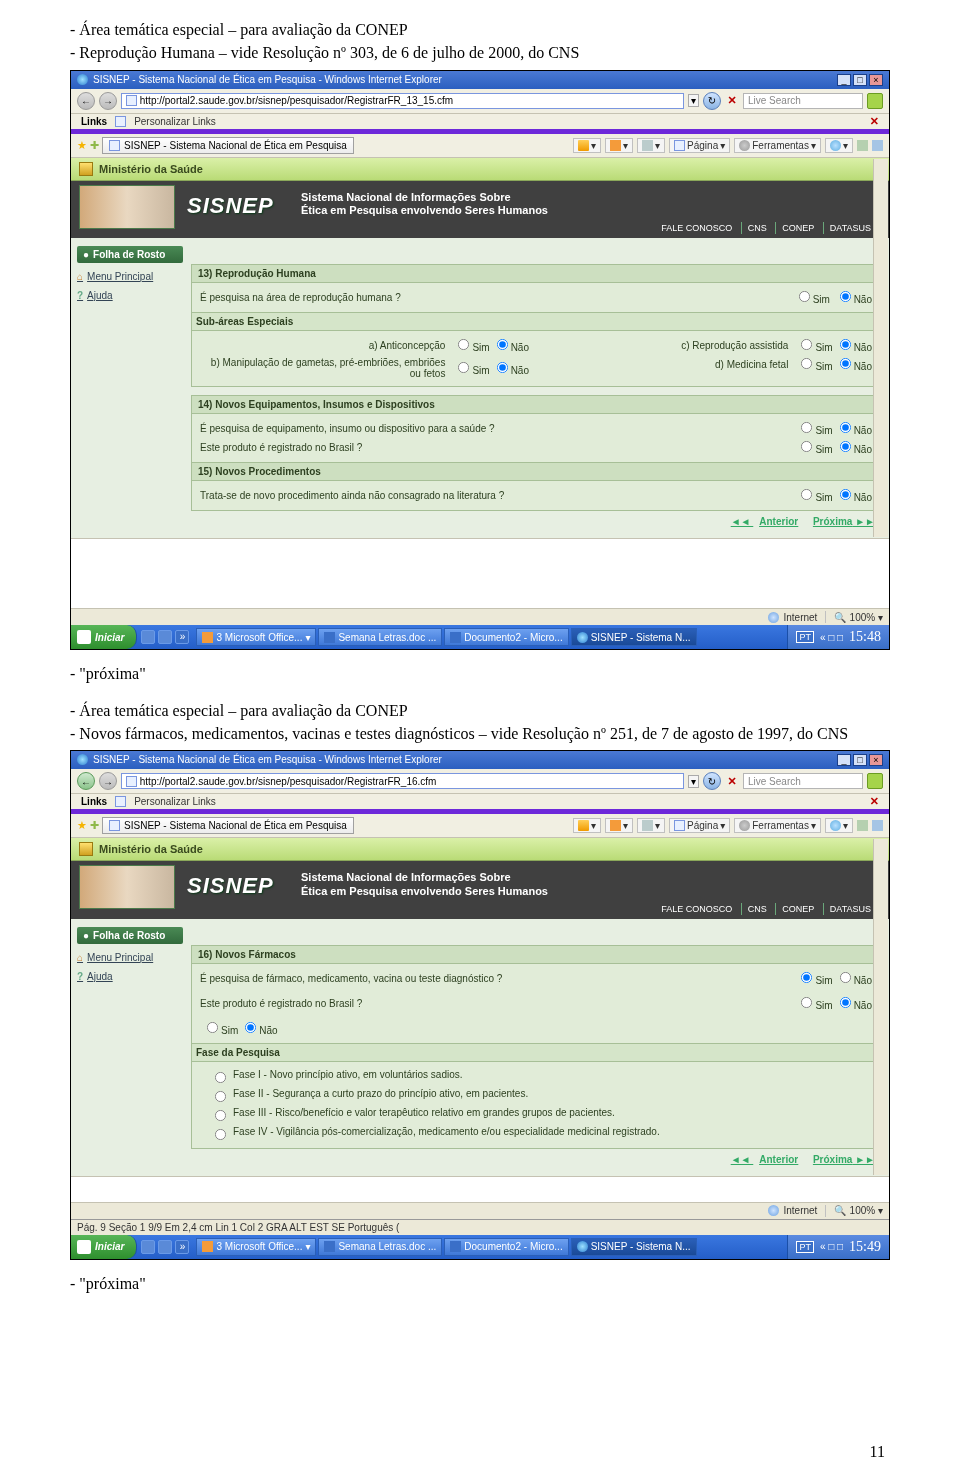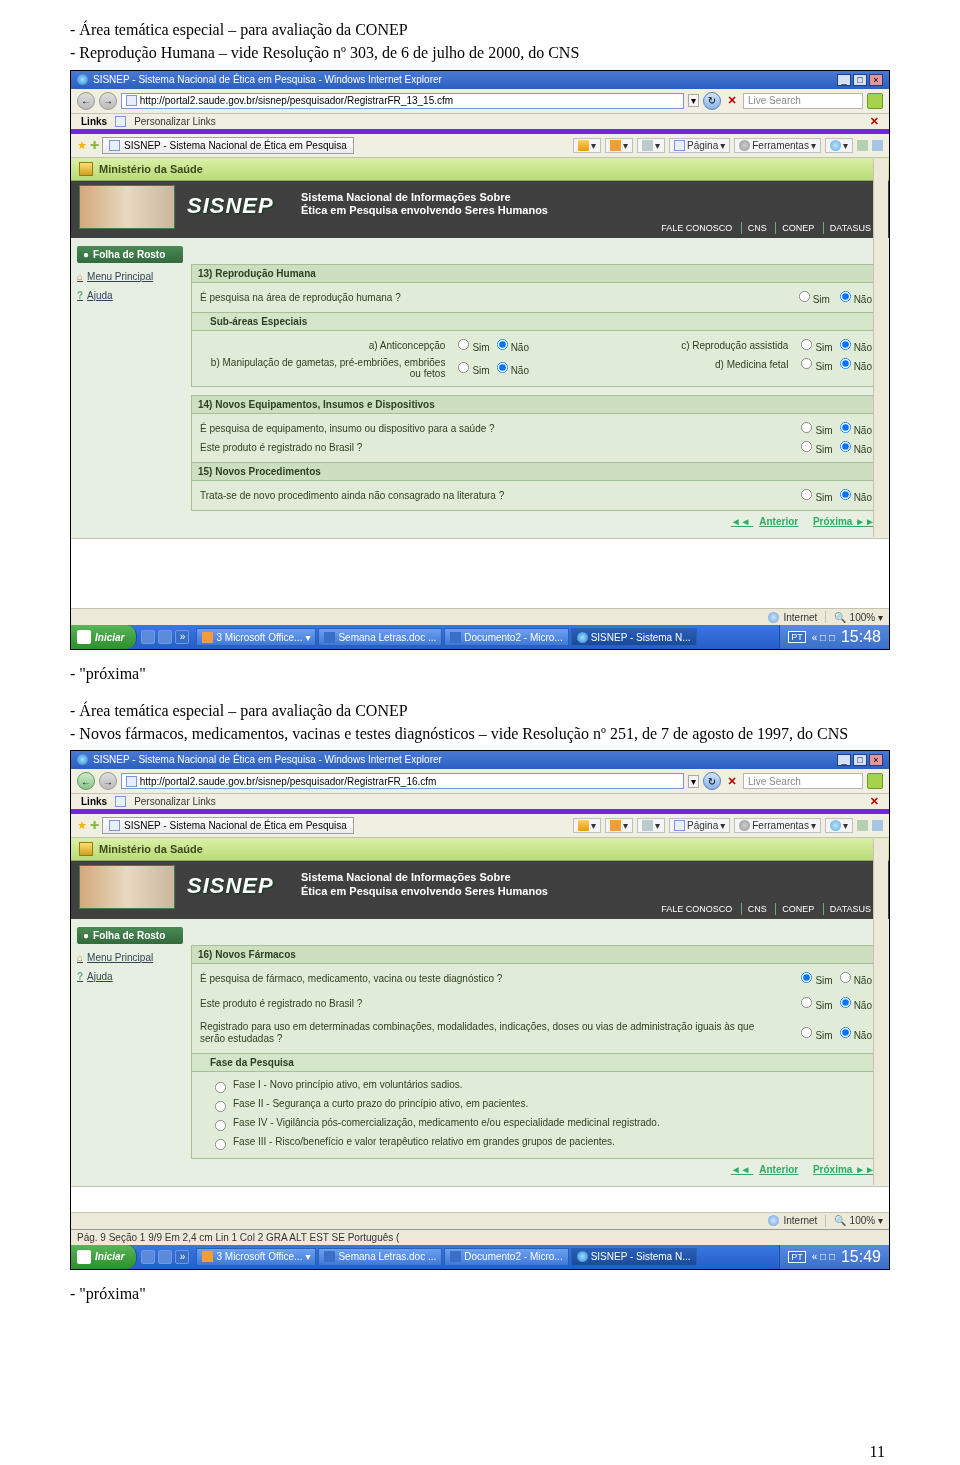--- a/index.html
+++ b/index.html
@@ -96,21 +96,21 @@
   .sidelink { margin-top:8px; color:#345; text-decoration:underline; display:flex; align-items:center; gap:4px; }
   .sidelink .qm{color:#6a8; font-weight:bold; text-decoration:none;}
   .main { flex:1; padding:6px 8px 6px 2px;margin-top:20px; }
   .section-head {
     background:#cddfc0; border:1px solid #a7bf97; padding:3px 6px; font-weight:bold; font-size:10px; color:#2d4020;
   }
   .section-body {
     background:#e1ecd8; border:1px solid #a7bf97; border-top:none; padding:5px 8px; font-size:10px; color:#2d4020;
   }
   .sub-head{
-    background:#d5e5c9; border:1px solid #a7bf97; border-top:none; padding:3px 18px; font-weight:bold; font-size:10px; color:#2d4020;
+    background:#d5e5c9; border:1px solid #a7bf97; border-top:none; padding:3px 4px; font-weight:bold; font-size:10px; color:#2d4020;
   }
   .qrow { display:flex; align-items:center; justify-content:space-between; padding:2px 0; gap:24px; }
   .qrow .qlabel { flex:1; }
   .radios { white-space:nowrap; font-size:10px; }
   .radios input{margin:0 2px 0 6px; transform:scale(0.85);}
   .grid2 { display:flex; gap:14px; }
   .grid2 > div { flex:1; }
   .subitem { display:flex; align-items:center; justify-content:space-between; padding:2px 0; }
   .subitem .sl { text-align:right; padding-right:6px; flex:1; }
   .phase { padding:2px 0 2px 14px; display:flex; align-items:flex-start; gap:6px; }
@@ -147,21 +147,21 @@
     background:linear-gradient(#6da0f0,#3f78d8); border:1px solid #2a5fb8; padding:2px 5px;
     display:flex; align-items:center; gap:3px; max-width:156px; overflow:hidden; white-space:nowrap; height:18px;
     color:#fff;
   }
   .taskbtn.active{ background:linear-gradient(#2a5fb8,#1a4a98); }
   .tray {
     background:linear-gradient(#5a8ae0,#3a6fc8); padding:0 8px; display:flex; align-items:center; gap:6px;
     border-left:1px solid #1a4fa8;
   }
   .tray .lang{background:#3a6fc8;border:1px solid #fff;padding:0 2px;font-size:9px;}
-  .clock{font-size:16px;}
+  .clock{font-size:14px;font-family:Liberation Serif, serif;}
 
   .page-num { position:absolute; bottom:4px; right:75px; font-family:"Times New Roman",serif; font-size:16px; }
 
   .scroll-stub { position:absolute; right:1px; top:1px; bottom:1px; width:15px; background:#ece9d8; border-left:1px solid #c5c2b2;}
   .inner-wrap{position:relative;}
 </style>
 </head>
 <body>
 
 <p class="para">- Área temática especial – para avaliação da CONEP</p>
@@ -458,41 +458,40 @@
             <div class="qlabel">É pesquisa de fármaco, medicamento, vacina ou teste diagnóstico ?</div>
             <div class="radios"><input type="radio" checked="" style=""><span>Sim</span><input type="radio" style=""><span>Não</span></div>
           </div>
           <div style="height:6px;"></div>
           <div class="qrow">
             <div class="qlabel">Este produto é registrado no Brasil ?</div>
             <div class="radios"><input type="radio" style=""><span>Sim</span><input type="radio" checked="" style=""><span>Não</span></div>
           </div>
           <div style="height:6px;"></div>
           <div class="qrow">
-            <div class="qlabel" style="line-height:1.25;">Registrado para uso em determinadas combinações, modalidades, indicações, doses ou vias de administração iguais às que serão estudadas ?</div>
             <div class="radios"><input type="radio" style=""><span>Sim</span><input type="radio" checked="" style=""><span>Não</span></div>
           </div>
         </div>
         <div class="sub-head">Fase da Pesquisa</div>
         <div class="section-body">
           <div class="phase">
                 <input type="radio" style="">
                 <span>Fase I - Novo princípio ativo, em voluntários sadios.</span>
               </div>
           <div class="phase">
                 <input type="radio" style="">
                 <span>Fase II - Segurança a curto prazo do princípio ativo, em pacientes.</span>
               </div>
           <div class="phase">
                 <input type="radio" style="">
-                <span>Fase IV - Vigilância pós-comercialização, medicamento e/ou especialidade medicinal registrado.</span>
+                <span>Fase III - Risco/benefício e valor terapêutico relativo em grandes grupos de pacientes.</span>
               </div>
           <div class="phase">
                 <input type="radio" style="">
-                <span>Fase III - Risco/benefício e valor terapêutico relativo em grandes grupos de pacientes.</span>
+                <span>Fase IV - Vigilância pós-comercialização, medicamento e/ou especialidade medicinal registrado.</span>
               </div>
         </div>
         <div class="navlinks">
           <span>◄◄ <span>Anterior</span></span>
           <span><span>Próxima</span> ►►</span>
         </div>
       </div>
     </div>
     <div class="scroll-stub"></div>
   </div>

